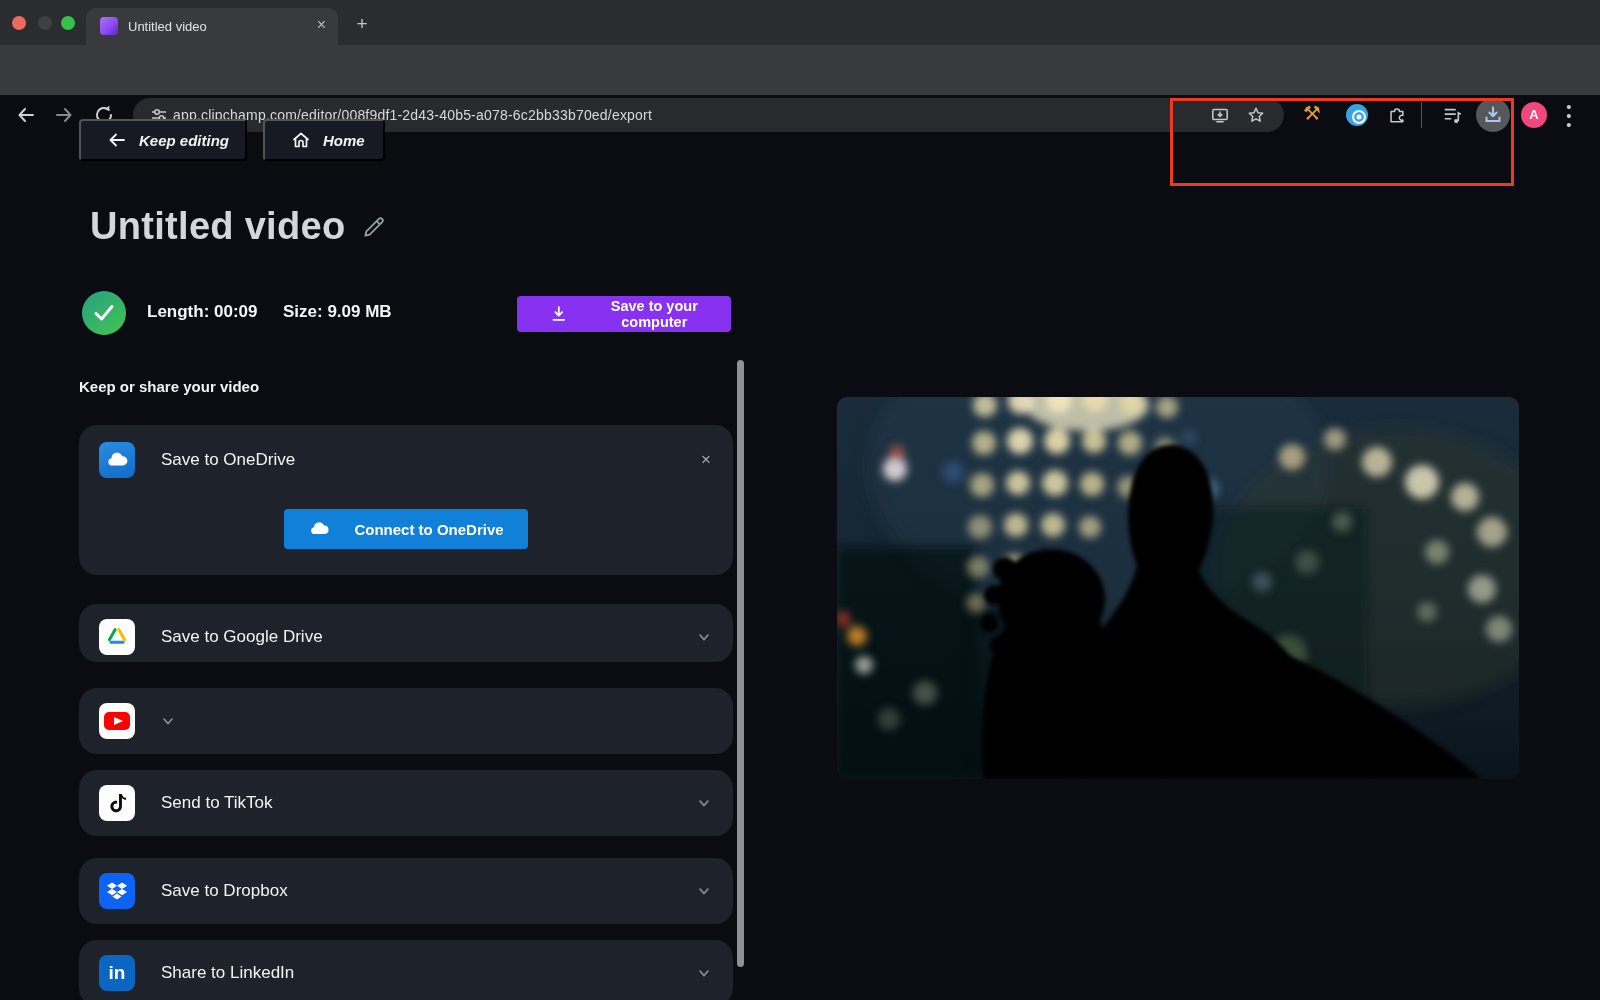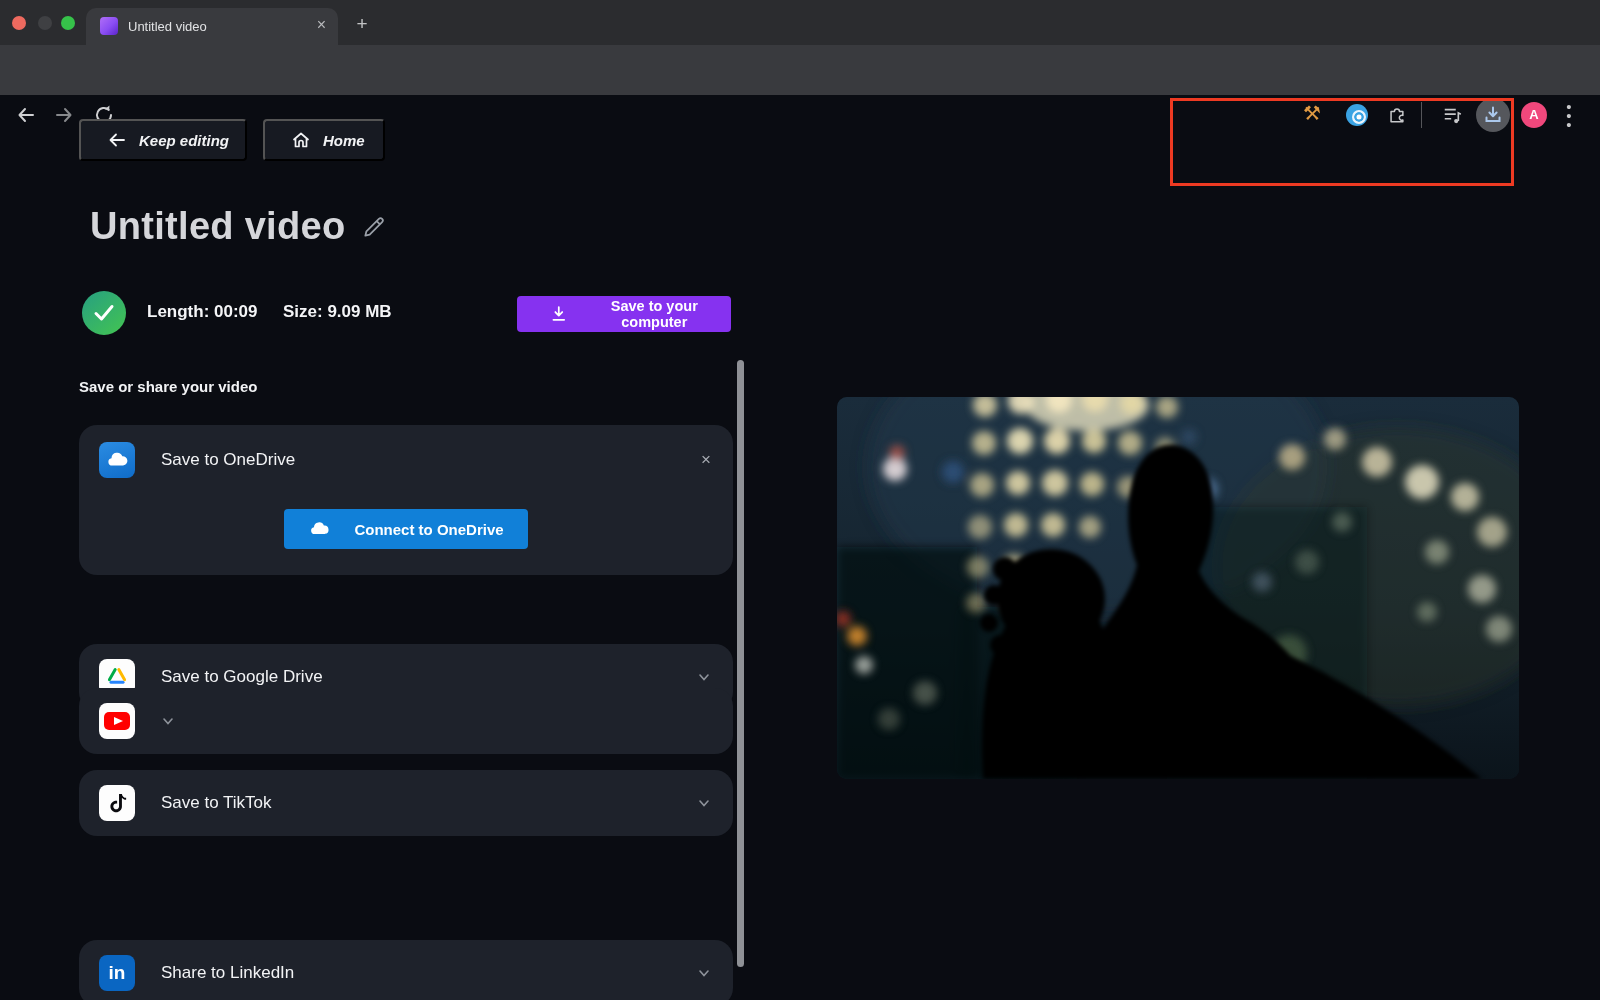--- a/index.html
+++ b/index.html
@@ -77,21 +77,21 @@
   .tile.white { background:#fdfdfd; }
   .tile.od { background:linear-gradient(160deg,#2b8ce2,#0f6cc9); }
   .tile.db { background:#0d63f3; }
   .tile.li { background:#0a66c2; color:#fff; font-weight:bold; font-size:19px; }
   .card-label { font-size:17px; color:#f2f3f5; flex:1 1 auto; }
   .xclose { font-size:17px; color:#a7abb2; margin-right:2px; }
   .chev { flex:0 0 auto; margin-right:2px; }
   .connect-btn { position:absolute; left:205px; top:84px; width:244px; height:40px; background:#1180d8;
     border:none; border-radius:4px; color:#fff; font-size:15px; font-weight:bold; display:flex;
     align-items:center; justify-content:center; gap:24px; font-family:inherit; }
-  .c1 { top:485px; height:66px;margin-top:40px; } .c2 { top:569px; height:66px; } .c3 { top:651px; height:66px; }
+  .c1 { top:485px; height:58px; } .c2 { top:569px; height:66px; } .c3 { top:651px; height:66px; }
   .c4 { top:739px; height:66px; } .c5 { top:821px; height:66px; }
   .scrollbar { position:absolute; left:737px; top:360px; width:7px; height:607px; background:#8f9196; border-radius:4px; }
 
   
   .video { position:absolute; left:837px; top:397px; width:682px; height:382px; border-radius:10px;
     overflow:hidden; background:#0d1823; }
   .video svg { display:block; }
   .yt-inner { width:26px; height:18px; background:#ff0000; border-radius:5px; position:relative; }
   .yt-inner::after { content:""; position:absolute; left:10px; top:4.5px; border-left:9px solid #fff;
     border-top:4.5px solid transparent; border-bottom:4.5px solid transparent; }
@@ -118,20 +118,36 @@
       <path d="M19 12 H6 M11 6 L5.5 12 L11 18" stroke="#cfd0d2" stroke-width="2" fill="none" stroke-linecap="round" stroke-linejoin="round"></path>
     </svg>
     <svg class="navic" style="left:52px;" viewBox="0 0 24 24">
       <path d="M5 12 H18 M13 6 L18.5 12 L13 18" stroke="#87898c" stroke-width="2" fill="none" stroke-linecap="round" stroke-linejoin="round"></path>
     </svg>
     <svg class="navic" style="left:92px;" viewBox="0 0 24 24">
       <path d="M19 12 a7 7 0 1 1 -2.2-5.1" stroke="#cfd0d2" stroke-width="2" fill="none" stroke-linecap="round"></path>
       <path d="M17.5 2.5 L17.2 7.3 L12.6 6.3 Z" fill="#cfd0d2"></path>
     </svg>
 
+    <div class="pill">
+      <svg class="pill-ic" style="left:17px;" viewBox="0 0 18 18">
+        <path d="M2 6 H16 M2 12 H16" stroke="#c7c8ca" stroke-width="1.6"></path>
+        <circle cx="7" cy="6" r="2.2" fill="#292a2d" stroke="#c7c8ca" stroke-width="1.6"></circle>
+        <circle cx="11.5" cy="12" r="2.2" fill="#292a2d" stroke="#c7c8ca" stroke-width="1.6"></circle>
+      </svg>
+      <span class="url">app.clipchamp.com/editor/008f9df1-2d43-40b5-a078-6c2bb33b70ed/export</span>
+      <svg class="pill-ic" style="left:1078px;" viewBox="0 0 20 20">
+        <rect x="2" y="4" width="16" height="11" rx="1.5" fill="none" stroke="#c7c8ca" stroke-width="1.7"></rect>
+        <path d="M10 6 V11 M7.5 9 L10 11.6 L12.5 9" stroke="#c7c8ca" stroke-width="1.7" fill="none"></path>
+        <path d="M6 17.5 H14" stroke="#c7c8ca" stroke-width="1.7"></path>
+      </svg>
+      <svg class="pill-ic" style="left:1114px;" viewBox="0 0 20 20">
+        <path d="M10 2.5 L12.2 7.4 L17.5 8 L13.6 11.6 L14.7 16.9 L10 14.2 L5.3 16.9 L6.4 11.6 L2.5 8 L7.8 7.4 Z" fill="none" stroke="#c7c8ca" stroke-width="1.6" stroke-linejoin="round"></path>
+      </svg>
+    </div>
 
     <span class="tools-glyph">⚒</span>
     <div class="cam"></div>
     <svg class="navic" style="left:1386px;top:59px;width:22px;height:22px;" viewBox="0 0 24 24">
       <path d="M5 9 h4 a3 3 0 1 1 6 0 h4 v4.5 a3 3 0 1 0 0 5.5 V21 H5 Z" transform="scale(0.92) translate(1,0)" fill="none" stroke="#c7c8ca" stroke-width="1.8" stroke-linejoin="round"></path>
     </svg>
     <div class="sep"></div>
     <svg class="navic" style="left:1442px;top:60px;width:22px;height:22px;" viewBox="0 0 24 24">
       <path d="M3 5 H15 M3 10 H15 M3 15 H10" stroke="#c7c8ca" stroke-width="1.8"></path>
       <circle cx="15.5" cy="17.5" r="2.3" fill="#c7c8ca"></circle>
@@ -180,21 +196,21 @@
       <span class="siz">Size: 9.09 MB</span>
       <button class="save-btn">
         <svg width="18" height="18" viewBox="0 0 18 18">
           <path d="M9 2 V10 M5.5 7 L9 10.7 L12.5 7" stroke="#fff" stroke-width="1.8" fill="none" stroke-linecap="round" stroke-linejoin="round"></path>
           <path d="M3.5 15 H14.5" stroke="#fff" stroke-width="1.8" stroke-linecap="round"></path>
         </svg>
         <span>Save to your computer</span>
       </button>
     </div>
 
-    <div class="share-head">Save or share your video</div>
+    <div class="share-head">Keep or share your video</div>
 
     <div class="card card-onedrive">
       <div class="row" style="height:70px;">
         <div class="tile od">
           <svg width="24" height="24" viewBox="0 0 24 24">
               <path d="M18.5 17.5 H7.2 a3.7 3.7 0 0 1 -.7-7.35 A5.6 5.6 0 0 1 17.3 8.3 a4.3 4.3 0 0 1 1.2 8.9 z" fill="#fff"></path>
             </svg>
         </div>
         <span class="card-label">Save to OneDrive</span>
         <span class="xclose">×</span>
@@ -234,27 +250,44 @@
       </div>
     </div>
 
     <div class="card c3">
       <div class="row">
         <div class="tile white">
           <svg width="23" height="23" viewBox="0 0 24 24">
             <path d="M21 8.1c-1.8 0-3.4-.9-4.4-2.2V15c0 3.3-2.7 6-6 6s-6-2.7-6-6 2.7-6 6-6c.3 0 .7 0 1 .1v3.1c-.3-.1-.6-.2-1-.2-1.6 0-3 1.4-3 3s1.4 3 3 3 3-1.4 3-3V2h3c.2 2.3 2.1 4.1 4.4 4.1z" fill="#0b0b0f"></path>
           </svg>
         </div>
-        <span class="card-label">Save to TikTok</span>
-        <svg class="chev" width="14" height="14" viewBox="0 0 14 14">
-          <path d="M3 5 L7 9.5 L11 5" stroke="#8e939b" stroke-width="1.6" fill="none" stroke-linecap="round"></path>
-          </svg>
-      </div>
-    </div>
-
+        <span class="card-label">Send to TikTok</span>
+        <svg class="chev" width="14" height="14" viewBox="0 0 14 14">
+          <path d="M3 5 L7 9.5 L11 5" stroke="#8e939b" stroke-width="1.6" fill="none" stroke-linecap="round"></path>
+          </svg>
+      </div>
+    </div>
+
+    <div class="card c4">
+      <div class="row">
+        <div class="tile db">
+          <svg width="24" height="24" viewBox="0 0 24 24" fill="#fff">
+            <polygon points="7,3.5 12,6.7 7,9.9 2,6.7"></polygon>
+            <polygon points="17,3.5 22,6.7 17,9.9 12,6.7"></polygon>
+            <polygon points="7,9.9 12,13.1 7,16.3 2,13.1"></polygon>
+            <polygon points="17,9.9 22,13.1 17,16.3 12,13.1"></polygon>
+            <polygon points="12,14.6 16.6,17.5 12,20.4 7.4,17.5"></polygon>
+          </svg>
+        </div>
+        <span class="card-label">Save to Dropbox</span>
+        <svg class="chev" width="14" height="14" viewBox="0 0 14 14">
+          <path d="M3 5 L7 9.5 L11 5" stroke="#8e939b" stroke-width="1.6" fill="none" stroke-linecap="round"></path>
+          </svg>
+      </div>
+    </div>
 
     <div class="card c5">
       <div class="row">
         <div class="tile li">in</div>
         <span class="card-label">Share to LinkedIn</span>
         <svg class="chev" width="14" height="14" viewBox="0 0 14 14">
           <path d="M3 5 L7 9.5 L11 5" stroke="#8e939b" stroke-width="1.6" fill="none" stroke-linecap="round"></path>
           </svg>
       </div>
     </div>

